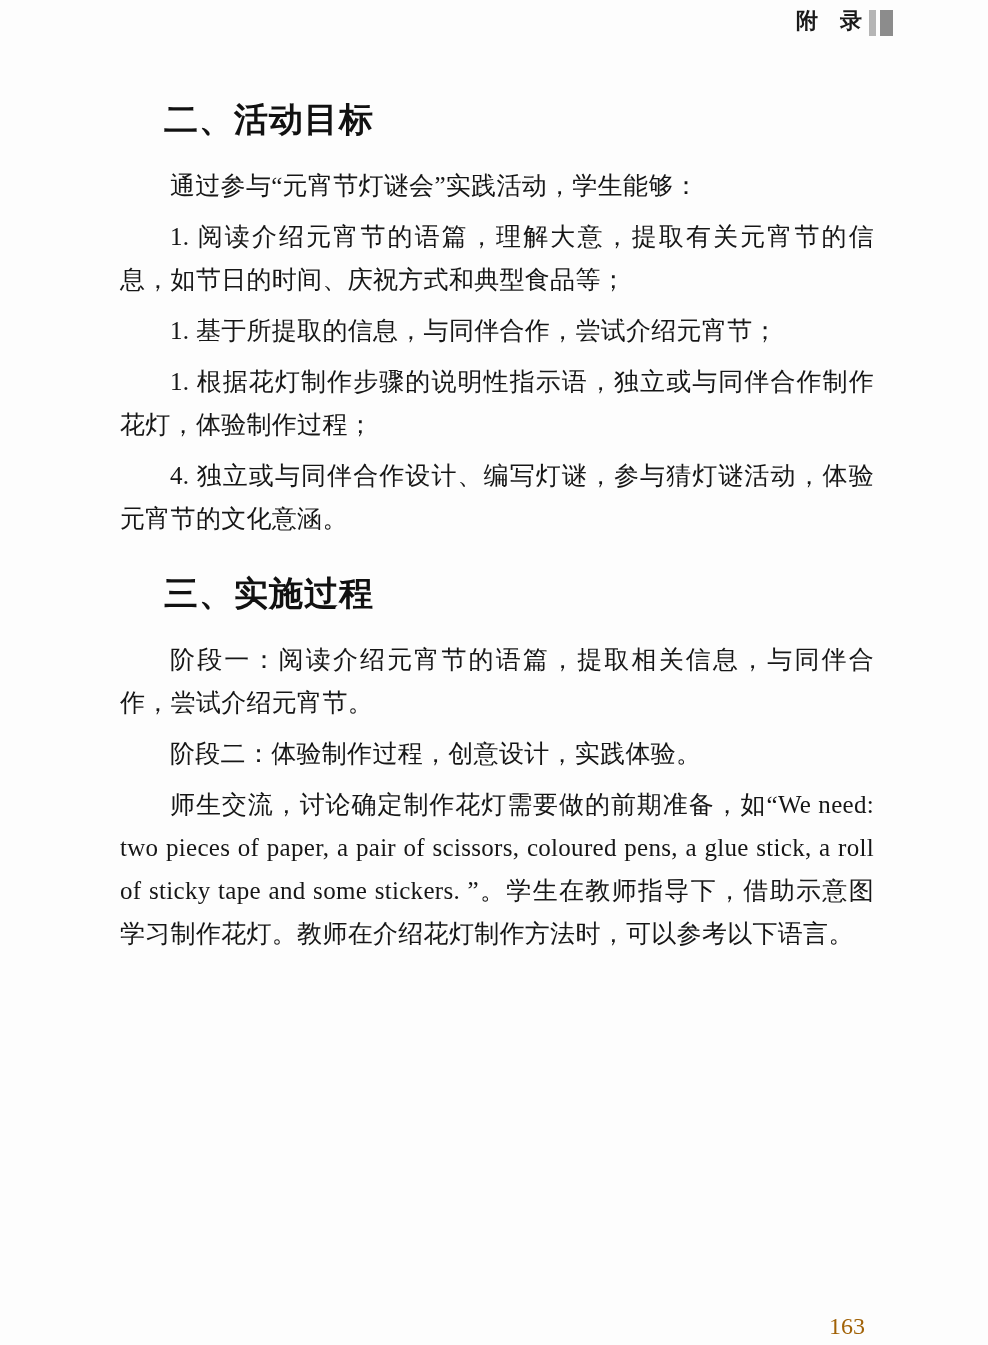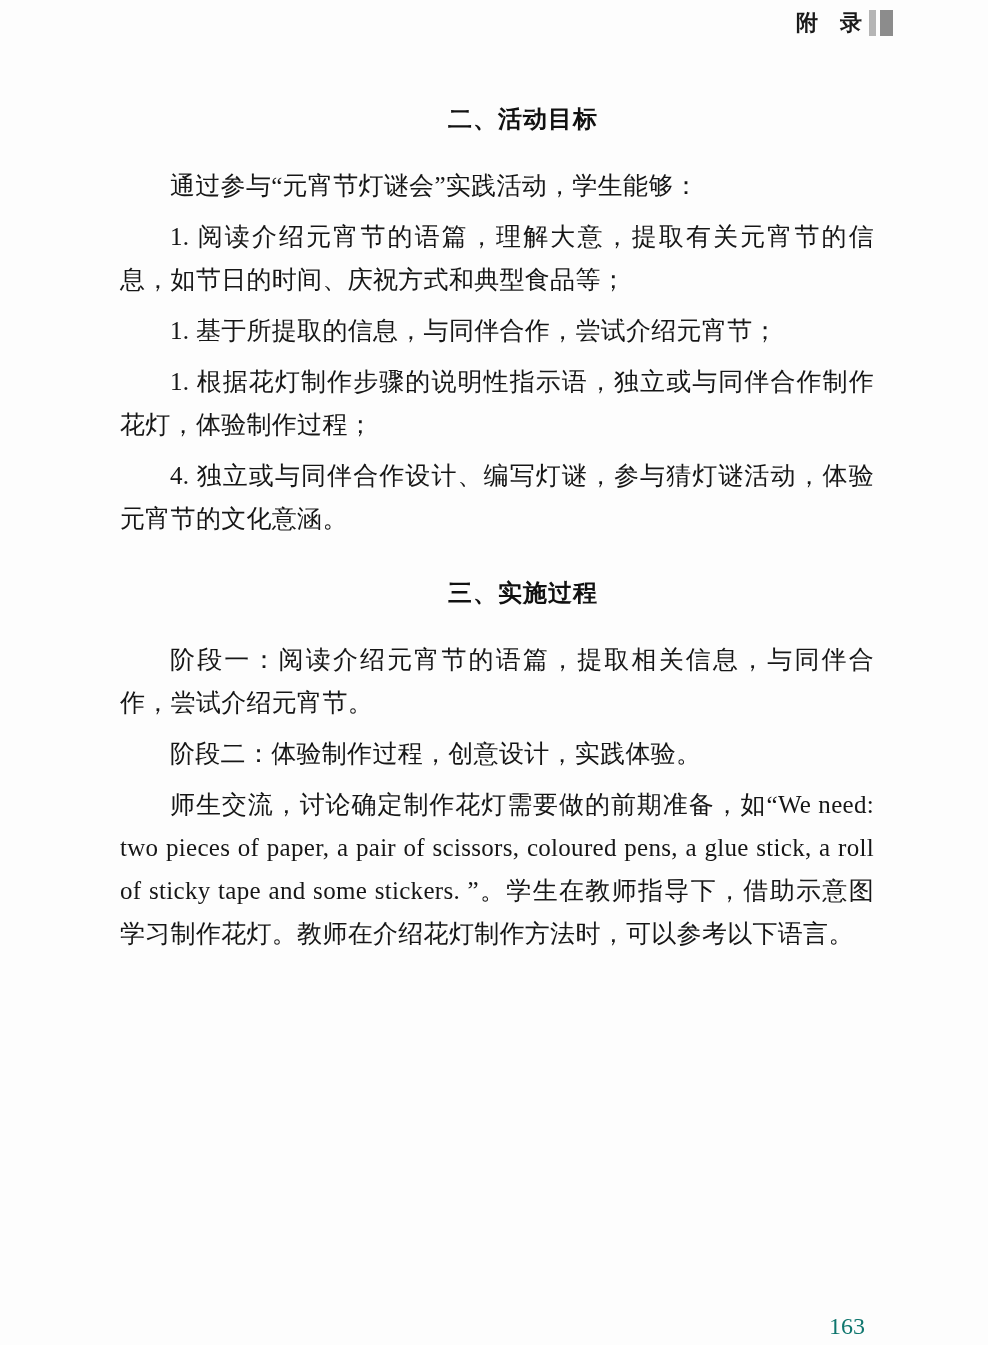--- a/index.html
+++ b/index.html
@@ -17,21 +17,21 @@
     overflow: hidden;
   }
   .running-header {
     position: absolute;
     top: 9px;
     right: 95px;
     display: flex;
     align-items: center;
   }
   .header-title {
-    font-family: Liberation Serif, serif;
+    font-family: Liberation Mono, monospace;
     font-weight: bold;
     font-size: 22px;
     color: #1a1a1a;
     line-height: 28px;
     white-space: pre;
   }
   .header-bars {
     display: flex;
     align-items: center;
     margin-left: 7px;
@@ -51,47 +51,46 @@
   }
   .content {
     position: absolute;
     left: 112px;
     top: 100px;
     width: 770px;
   }
   .section-heading {
     font-family: "Liberation Sans", "DejaVu Sans", sans-serif;
     font-weight: bold;
-    font-size: 24px;
+    font-size: 34px;
     line-height: 38px;
     margin: 0 0 26px 0;
     padding-left: 52px;
     color: #111111;
     letter-spacing: 1px;
-    text-align: center;
   }
   .section-heading.second {
     margin-top: 34px;
   }
   .para {
     font-size: 25px;
     line-height: 43px;
     margin: 8px;
     text-indent: 2em;
     text-align: justify;
     letter-spacing: 0.3px;
     color: #161616;
   }
   .page-number {
     position: absolute;
     right: 123px;
     bottom: 7px;
     font-size: 24px;
     line-height: 24px;
-    color: #0f766e;
+    color: #a16207;
     font-family: "Liberation Serif", "DejaVu Serif", serif;
   }
 </style>
 </head>
 <body>
 
 <div class="page">
 
   <div class="running-header">
     <span class="header-title">附　录</span>

